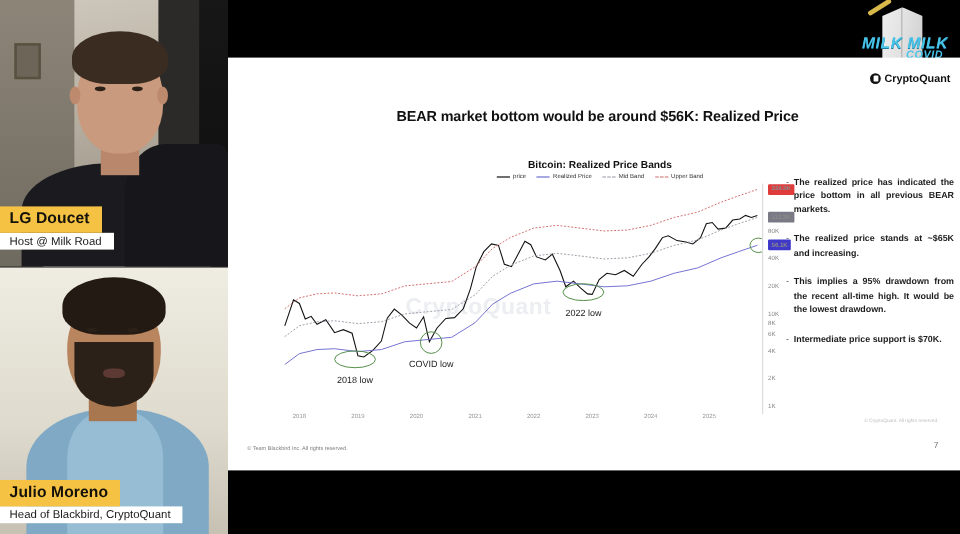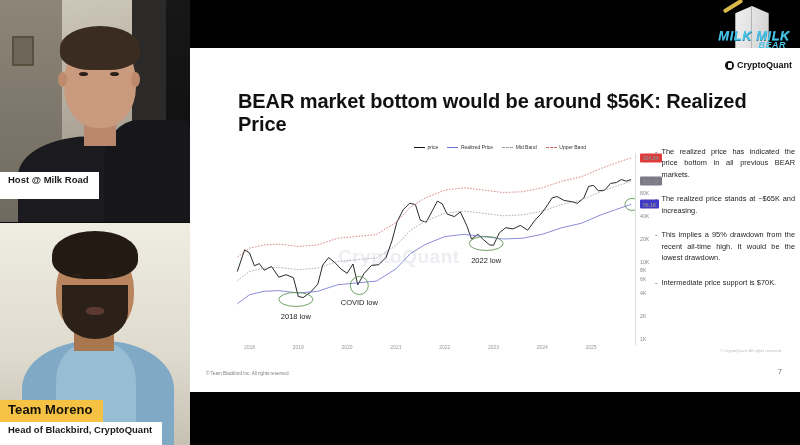--- a/index.html
+++ b/index.html
@@ -49,21 +49,21 @@
 
   
   .plate { position:absolute; left:0; }
   .plate .nm {
     display:inline-block; background:#f5c243; color:#14110a;
     font-weight:bold; font-size:13px; padding:3px 10px 4px 8px;
     letter-spacing:.1px; line-height:1.15;
   }
   .plate .rl {
     display:block; background:#ffffff; color:#1a1a1a;
-    font-size:9.5px; padding:3px 10px 13px 8px; font-weight:bold; line-height:1.15;
+    font-size:9.5px; padding:3px 10px 0 8px; font-weight:normal; line-height:1.15;
   }
   .plate .nmwrap{ display:block; }
   .plate-top { top:172px; }
   .plate-bot { top:400px; }
 
   
   .slide-area { position:absolute; left:190px; top:0; width:610px; height:445px; background:#000; }
   .bar-top { position:absolute; left:0; top:0; width:610px; height:48px; background:#000; }
   .bar-bot { position:absolute; left:0; top:392px; width:610px; height:53px; background:#000; }
   .slide { position:absolute; left:0; top:48px; width:610px; height:344px; background:#fff; }
@@ -79,22 +79,22 @@
   .straw2{ position:absolute; right:44px; top:8px; width:4px; height:14px; background:#d9b84a; border-radius:2px;}
   .mr-text{ position:absolute; right:2px; top:26px; color:#49c3e8; font-weight:bold; font-size:13px;
             font-style:italic; letter-spacing:.5px; text-shadow:0 1px 0 #1a7fa0; white-space:nowrap;}
   .mr-show{ position:absolute; right:6px; top:38px; color:#49c3e8; font-weight:bold; font-size:9px;
             font-style:italic; letter-spacing:.5px; }
   .cq-brand{ position:absolute; right:4px; top:60px; color:#111; font-size:9px; font-weight:bold;
              display:flex; align-items:center; gap:3px; }
   .cq-dot{ width:9px; height:9px; border-radius:50%; background:#111; position:relative; }
   .cq-dot:after{content:""; position:absolute; left:3px; top:2px; width:4px; height:5px; background:#fff; border-radius:1px;}
 
-  .slide-title { position:absolute; left:48px; top:42px; width:520px; text-align:left;
-                 font-size:20px; font-weight:bold; color:#111; letter-spacing:-.1px; }
+  .slide-title { position:absolute; left:48px; top:42px; width:520px; text-align:center;
+                 font-size:12px; font-weight:bold; color:#111; letter-spacing:-.1px; }
 
   .chart-title { position:absolute; left:150px; top:84px; width:320px; text-align:center;
                  font-size:8.5px; font-weight:bold; color:#111; }
   .legend { position:absolute; left:150px; top:96px; width:320px; display:flex; justify-content:center;
             gap:9px; font-size:5px; color:#333; }
   .lg { display:flex; align-items:center; gap:2.5px; }
   .lg i { display:block; width:11px; height:0; border-top:1px solid #333; }
   .lg.dash i { border-top:1px dashed #555; }
 
   
@@ -108,21 +108,21 @@
   .yaxis span { position:absolute; left:4px; font-size:5.2px; color:#8a8a8a; transform:translateY(-50%); }
   .ytag { position:absolute; left:2px; font-size:5.2px; color:#fff; font-weight:bold;
           padding:1.5px 3px; border-radius:1px; transform:translateY(-50%); letter-spacing:-.1px;}
   .axisline { position:absolute; left:445px; top:105px; width:1px; height:192px; background:#dcdcdc; }
   .cq-credit { position:absolute; right:18px; top:300px; font-size:4px; color:#bdbdbd; }
 
   
   .bullets { position:absolute; left:465px; top:98px; width:140px; color:#222; }
   .bul { display:flex; gap:4px; margin-bottom:13px; }
   .bul .dash { font-size:7.5px; line-height:1.55; color:#555; flex:0 0 auto; }
-  .bul p { font-size:7.4px; line-height:1.55; text-align:justify; color:#1d1d1d; }
+  .bul p { font-size:7.4px; line-height:1.55; text-align:justify; color:#1d1d1d;font-weight:bold; }
 
   .footer { position:absolute; left:16px; top:323px; font-size:4.6px; color:#7e7e7e; }
   .pageno { position:absolute; right:18px; top:320px; font-size:7px; color:#666; }
 </style>
 </head>
 <body>
 
 <div id="stage">
 
   <div class="cam-col">
@@ -138,63 +138,65 @@
       <div class="t-neck"></div>
       <div class="p-head t-head"></div>
       <div class="p-hair t-hair"></div>
       <div class="t-ear" style="left:58px;top:72px"></div>
       <div class="t-ear" style="left:131px;top:72px"></div>
       <div class="eye" style="left:79px;top:72px"></div>
       <div class="eye" style="left:110px;top:72px"></div>
     </div>
 
     <div class="plate plate-top">
+      <span class="nmwrap"><span class="nm">LG Doucet</span></span>
       <span class="rl">Host @ Milk Road</span>
     </div>
 
     <div class="cam cam-bot">
       <div class="b-wall"></div>
       <div class="p-body b-body"></div>
       <div class="b-shirt2"></div>
       <div class="b-neck"></div>
       <div class="p-head b-head"></div>
       <div class="b-beard"></div>
       <div class="b-mouth"></div>
       <div class="p-hair b-hair"></div>
       <div class="eye" style="left:72px;top:50px"></div>
       <div class="eye" style="left:106px;top:50px"></div>
     </div>
 
     <div class="plate plate-bot">
-      <span class="nmwrap"><span class="nm">Team Moreno</span></span>
+      <span class="nmwrap"><span class="nm">Julio Moreno</span></span>
       <span class="rl">Head of Blackbird, CryptoQuant</span>
     </div>
   </div>
 
   <div class="slide-area">
     <div class="bar-top"></div>
     <div class="bar-bot"></div>
 
     <div class="logo">
       <div class="straw"></div>
       <div class="straw2"></div>
       <div class="carton"></div>
       <div class="mr-text">MILK MILK</div>
-      <div class="mr-show">BEAR</div>
+      <div class="mr-show">COVID</div>
     </div>
 
     <div class="slide">
 
       <div class="cq-brand" style="top:12px;right:8px">
         <span class="cq-dot"></span>
         <span>CryptoQuant</span>
       </div>
 
       <div class="slide-title">BEAR market bottom would be around $56K: Realized Price</div>
 
+      <div class="chart-title">Bitcoin: Realized Price Bands</div>
 
       <div class="legend">
         <span class="lg">
           <i style="border-color:#111"></i>
           <em style="font-style:normal">price</em>
         </span>
         <span class="lg">
           <i style="border-color:#6f6fd0"></i>
           <em style="font-style:normal">Realized Price</em>
         </span>

